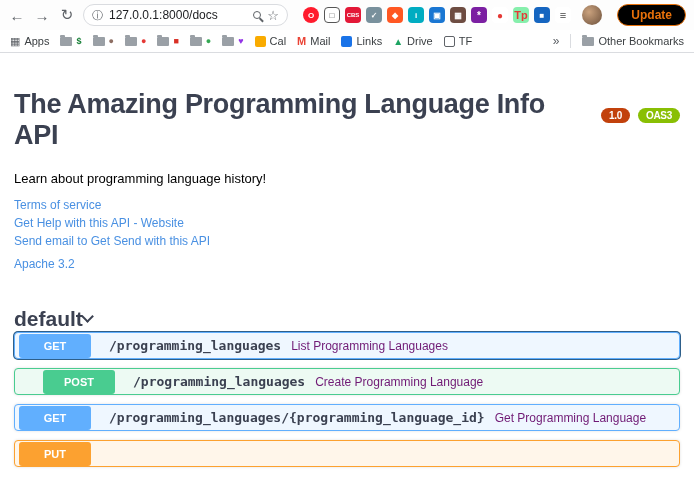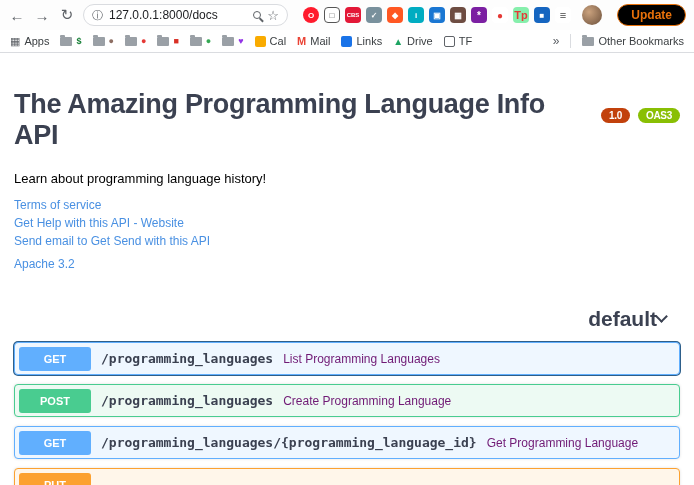--- a/index.html
+++ b/index.html
@@ -66,36 +66,36 @@
   .badge.oas { background:#89bf04; }
   .spec-link { display:block; margin-top:3px; font-size:11px; color:#4990e2;
     text-decoration:none; cursor:pointer; }
   .description { margin-top:20px; font-size:13px; color:#000000; }
   .info-links { margin-top:12px; }
   .info-link { display:block; margin:4px 0; color:#4990e2; font-size:12px;
     text-decoration:none; cursor:pointer; }
   .info-link.license { margin-top:9px; }
 
   .section { margin-top:36px; }
-  .section-header { display:flex; justify-content:flex-end; align-items:center;
-    margin-bottom:11px; cursor:pointer; }
+  .section-header { display:flex; justify-content:flex-start; align-items:center;
+    margin-bottom:1px; cursor:pointer; }
   .section-title { font-size:21px; font-weight:700; color:#3b4151; }
   .chevron { width:9px; height:9px; border-right:2px solid #3b4151;
     border-bottom:2px solid #3b4151; transform:rotate(45deg); margin-right:14px; margin-top:-6px; }
 
   .op { display:flex; align-items:center; border-radius:4px; border:1px solid;
-    margin-bottom:9px; padding:4px; height:33px; cursor:pointer;
+    margin-bottom:9px; padding:4px; height:27px; cursor:pointer;
     box-shadow:0 0 3px rgba(0,0,0,.12); }
   .op .method { color:#fff; font-weight:bold; font-size:11px; min-width:72px;
     text-align:center; padding:6px 0; border-radius:3px; }
   .op .path { font-family:"DejaVu Sans Mono", monospace; font-weight:700;
-    font-size:13px; color:#3b4151; margin-left:10px; }
+    font-size:13px; color:#3b4151; margin-left:18px; }
   .op .summary { font-size:12px; color:#701a75; margin-left:10px; }
   .op.get    { background:#eff7ff; border-color:#61affe; } .op.get .method    { background:#61affe; }
-  .op.post   { background:#edfaf3; border-color:#49cc90; } .op.post .method   { background:#49cc90; }
+  .op.post   { background:#edfaf3; border-color:#49cc90; } .op.post .method   { background:#49cc90;margin-left:24px; }
   .op.put    { background:#fff6ea; border-color:#fca130; } .op.put .method    { background:#fca130; }
   .op.focused { box-shadow:0 0 0 1px #2e5f8a; }
 </style>
 </head>
 <body>
 
 <div>
   <div class="toolbar">
     <span class="navbtn">←</span>
     <span class="navbtn">→</span>

